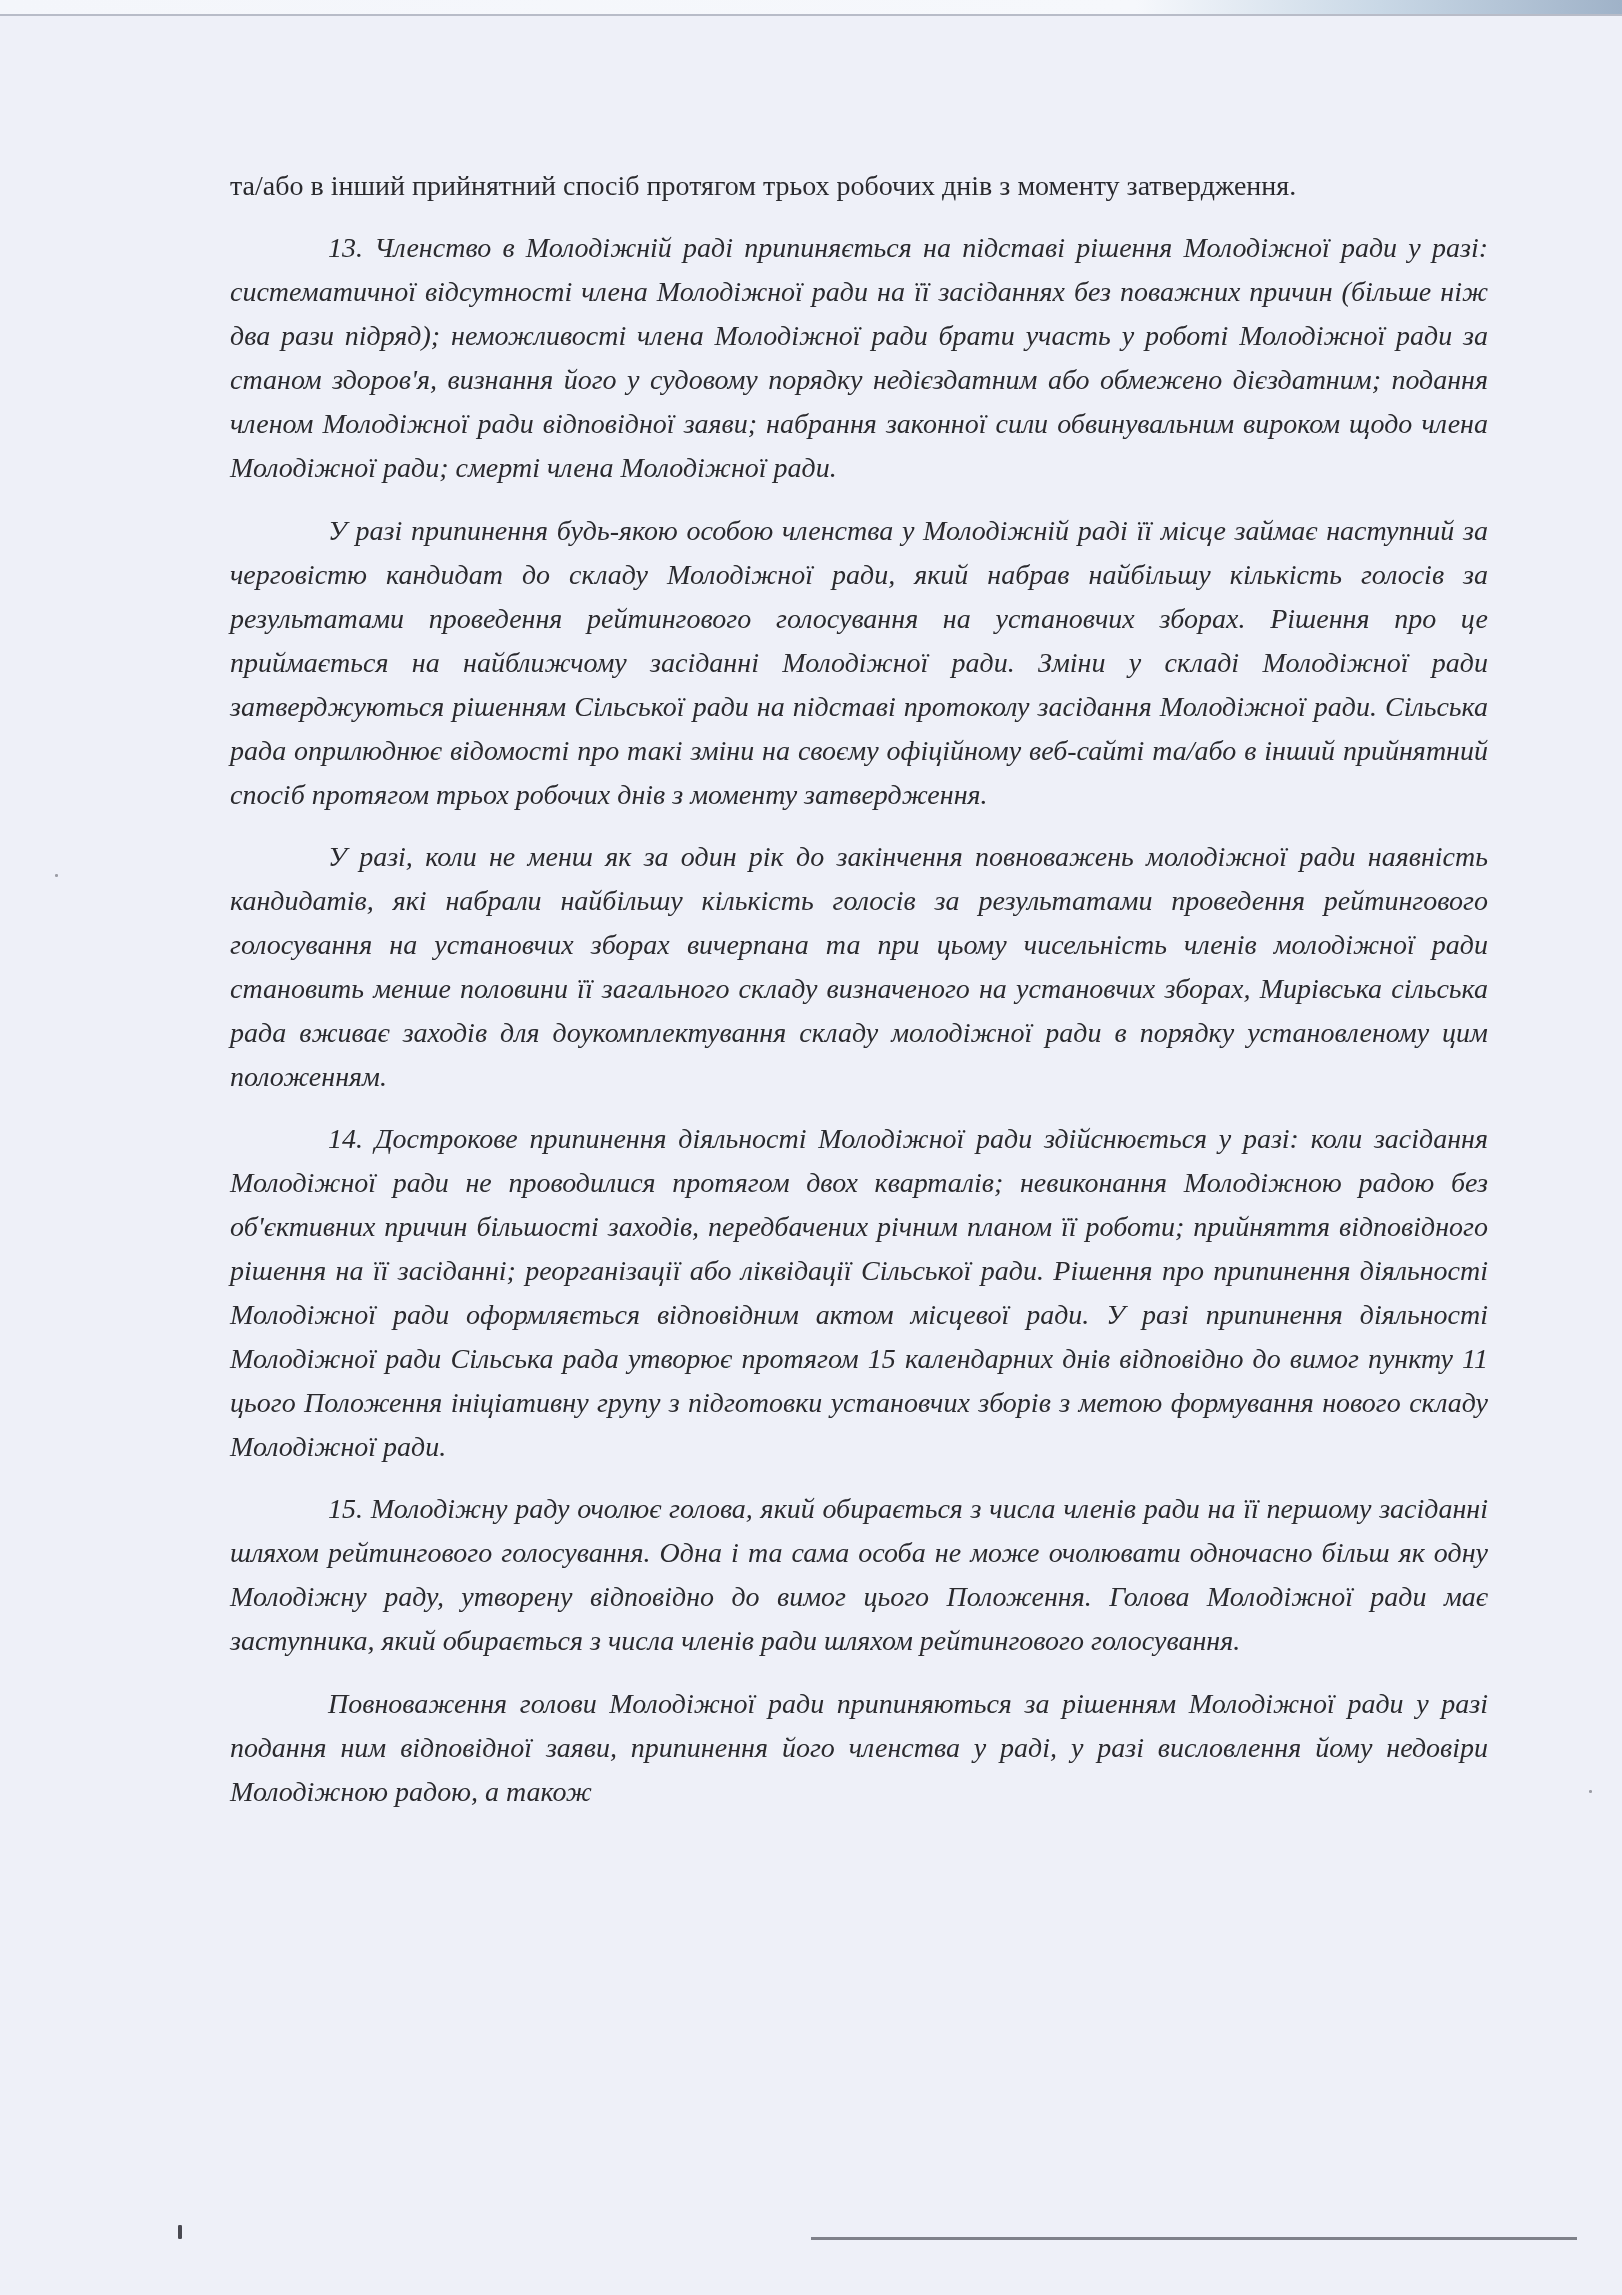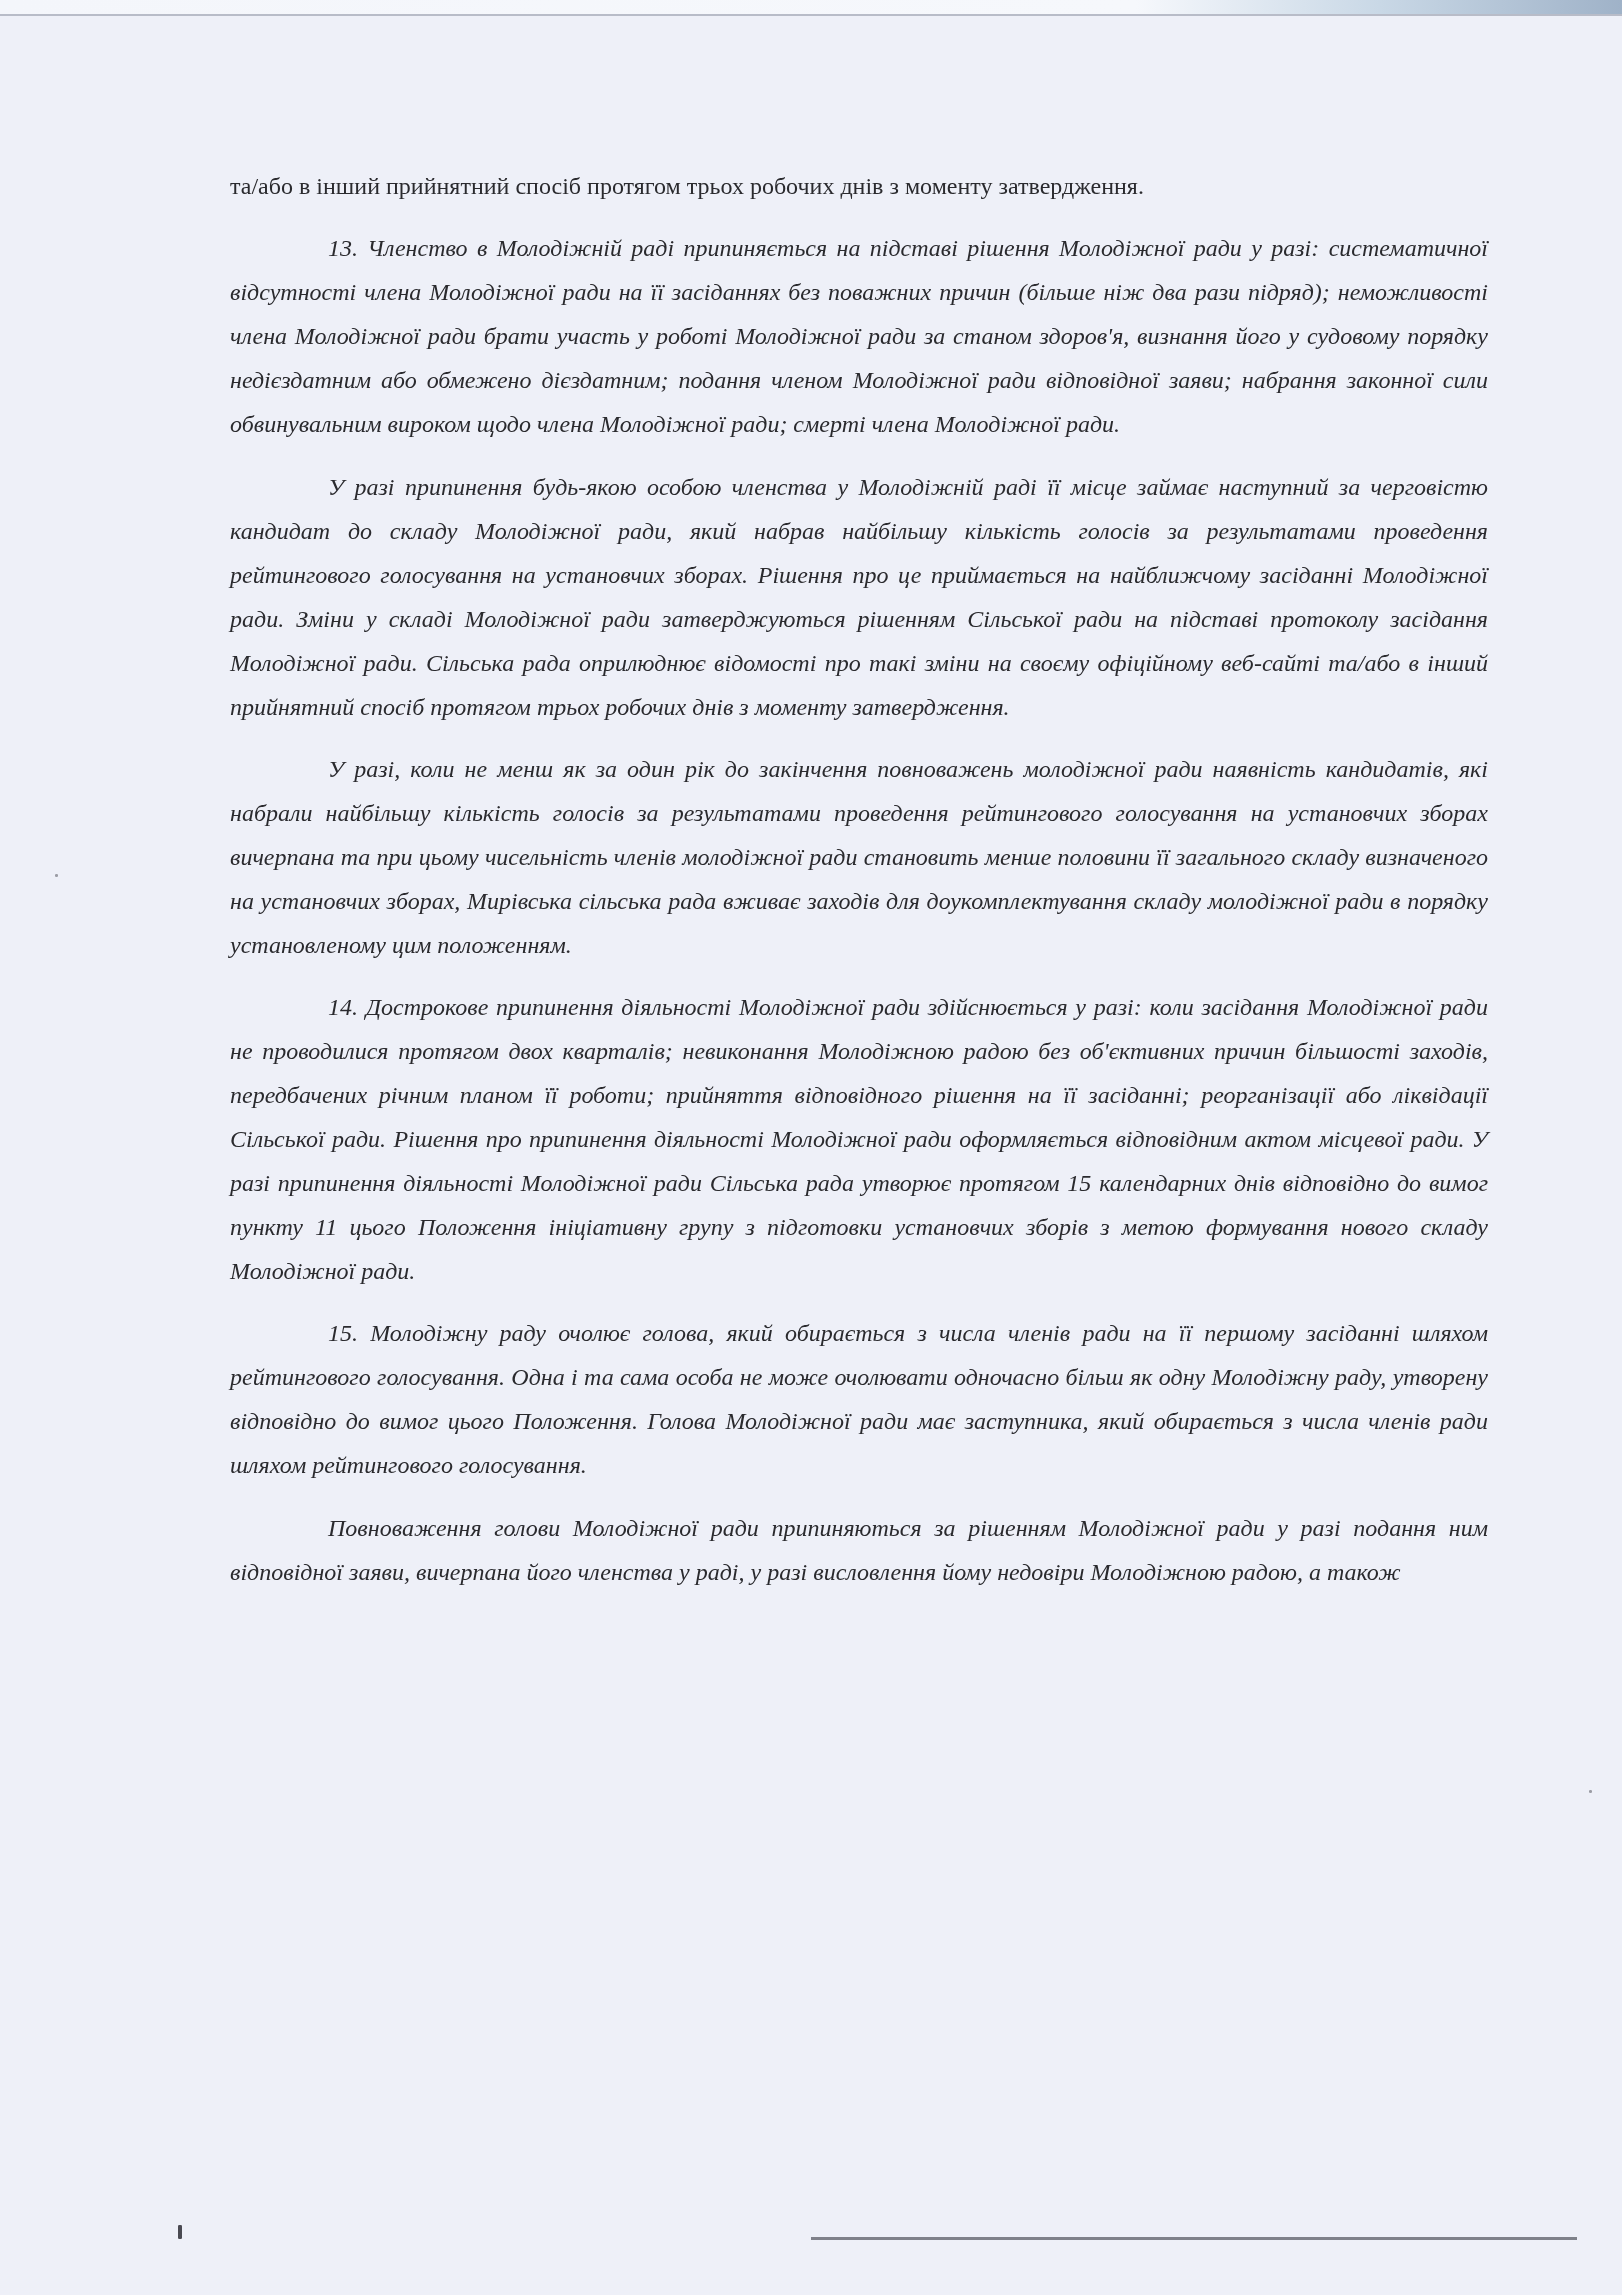--- a/index.html
+++ b/index.html
@@ -13,21 +13,21 @@
   .top-edge {
     position: absolute; left: 0; top: 0; width: 1623px; height: 14.4px;
     background: linear-gradient(to right, #f4f6fb 0%, #f6f8fc 70%, #c9d8e6 85%, #9fb2c8 100%);
     border-bottom: 2px solid #b8bcc8;
   }
   .page {
     position: absolute; left: 230px; top: 164px; width: 1258px;
   }
   .para {
     margin: 0 0 18.3px 0;
-    font-size: 24px;
+    font-size: 28px;
     line-height: 44px;
     text-align: justify;
     text-indent: 0;
   }
   .para.indent { text-indent: 98px; font-style: italic; }
   .footer-line {
     position: absolute; left: 811px; top: 2237px; width: 766px; height: 2.6px;
     background: #5a5c66; opacity: .75;
   }
   .speck { position: absolute; background: #4a4a52; border-radius: 1.3px; }
@@ -37,20 +37,20 @@
 
 <div class="top-edge"></div>
 
 <div class="page">
   <p class="para">та/або в інший прийнятний спосіб протягом трьох робочих днів з моменту затвердження.</p>
   <p class="para indent">13. Членство в Молодіжній раді припиняється на підставі рішення Молодіжної ради у разі: систематичної відсутності члена Молодіжної ради на її засіданнях без поважних причин (більше ніж два рази підряд); неможливості члена Молодіжної ради брати участь у роботі Молодіжної ради за станом здоров'я, визнання його у судовому порядку недієздатним або обмежено дієздатним; подання членом Молодіжної ради відповідної заяви; набрання законної сили обвинувальним вироком щодо члена Молодіжної ради; смерті члена Молодіжної ради.</p>
   <p class="para indent">У разі припинення будь-якою особою членства у Молодіжній раді її місце займає наступний за черговістю кандидат до складу Молодіжної ради, який набрав найбільшу кількість голосів за результатами проведення рейтингового голосування на установчих зборах. Рішення про це приймається на найближчому засіданні Молодіжної ради. Зміни у складі Молодіжної ради затверджуються рішенням Сільської ради на підставі протоколу засідання Молодіжної ради. Сільська рада оприлюднює відомості про такі зміни на своєму офіційному веб-сайті та/або в інший прийнятний спосіб протягом трьох робочих днів з моменту затвердження.</p>
   <p class="para indent">У разі, коли не менш як за один рік до закінчення повноважень молодіжної ради наявність кандидатів, які набрали найбільшу кількість голосів за результатами проведення рейтингового голосування на установчих зборах вичерпана та при цьому чисельність членів молодіжної ради становить менше половини її загального складу визначеного на установчих зборах, Мирівська сільська рада вживає заходів для доукомплектування складу молодіжної ради в порядку установленому цим положенням.</p>
   <p class="para indent">14. Дострокове припинення діяльності Молодіжної ради здійснюється у разі: коли засідання Молодіжної ради не проводилися протягом двох кварталів; невиконання Молодіжною радою без об'єктивних причин більшості заходів, передбачених річним планом її роботи; прийняття відповідного рішення на її засіданні; реорганізації або ліквідації Сільської ради. Рішення про припинення діяльності Молодіжної ради оформляється відповідним актом місцевої ради. У разі припинення діяльності Молодіжної ради Сільська рада утворює протягом 15 календарних днів відповідно до вимог пункту 11 цього Положення ініціативну групу з підготовки установчих зборів з метою формування нового складу Молодіжної ради.</p>
   <p class="para indent">15. Молодіжну раду очолює голова, який обирається з числа членів ради на її першому засіданні шляхом рейтингового голосування. Одна і та сама особа не може очолювати одночасно більш як одну Молодіжну раду, утворену відповідно до вимог цього Положення. Голова Молодіжної ради має заступника, який обирається з числа членів ради шляхом рейтингового голосування.</p>
-  <p class="para indent">Повноваження голови Молодіжної ради припиняються за рішенням Молодіжної ради у разі подання ним відповідної заяви, вичерпана його членства у раді, у разі висловлення йому недовіри Молодіжною радою, а також</p>
+  <p class="para indent">Повноваження голови Молодіжної ради припиняються за рішенням Молодіжної ради у разі подання ним відповідної заяви, припинення його членства у раді, у разі висловлення йому недовіри Молодіжною радою, а також</p>
 </div>
 
 <div class="footer-line"></div>
 <div class="speck" style="left:178px;top:2225px;width:3.9px;height:14.4px;"></div>
 <div class="speck" style="left:55px;top:874px;width:2.6px;height:2.6px;opacity:.5;"></div>
 <div class="speck" style="left:1589px;top:1790px;width:2.6px;height:2.6px;opacity:.5;"></div>
 
 
 </body></html>

